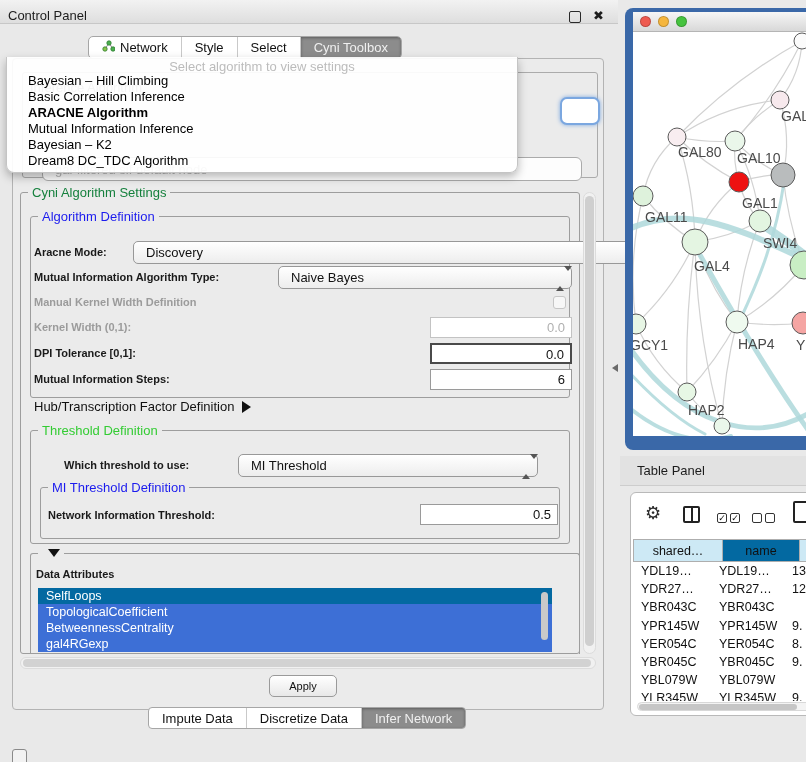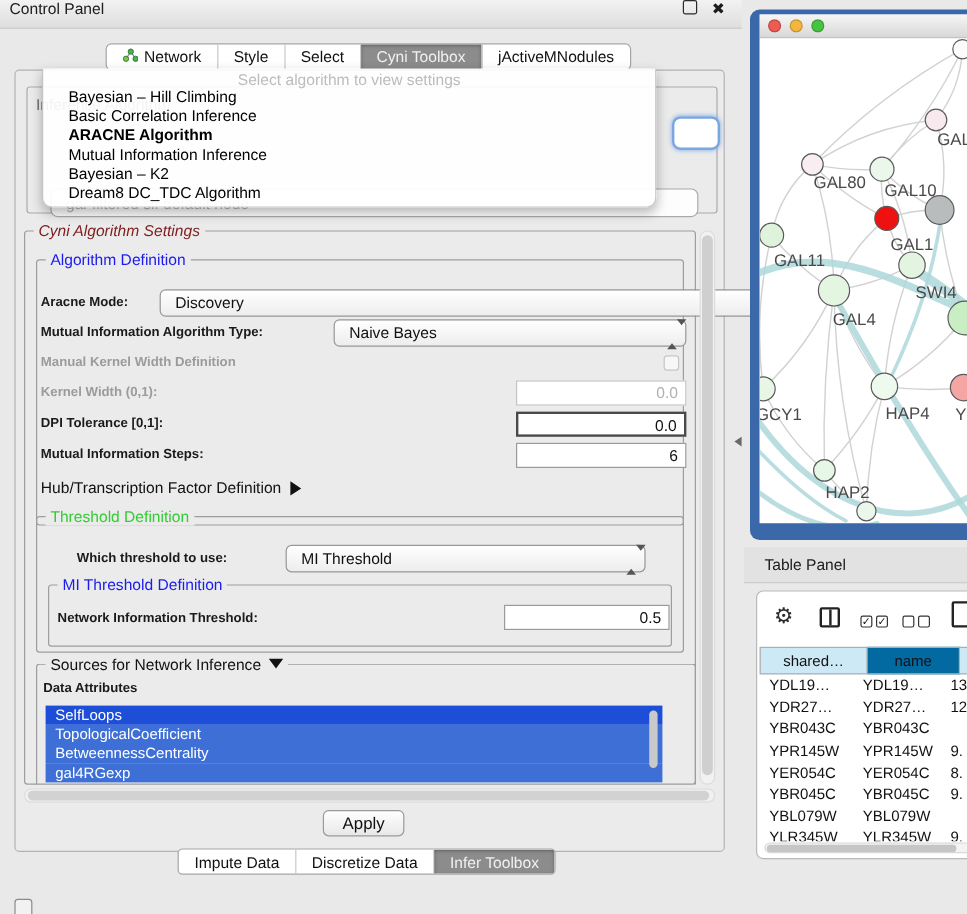--- a/index.html
+++ b/index.html
@@ -4,21 +4,21 @@
 <style>
   * { margin:0; padding:0; box-sizing:border-box; }
   html,body { width:806px; height:762px; overflow:hidden; background:#e9e9e9;
     font-family:"Liberation Sans", sans-serif; }
   .abs { position:absolute; }
   #stage { position:relative; width:806px; height:762px; }
 
   
   .titlebar { left:0; top:8; width:618px; height:24px;
     background:linear-gradient(#f2f2f2,#dedede); border-bottom:1px solid #c7c7c7;
-    display:flex; align-items:flex-start; font-size:13px; color:#1c1c1c; padding-left:8px; }
+    display:flex; align-items:flex-end; font-size:13px; color:#1c1c1c; padding-left:8px; }
   .titlebar .spacer { flex:1; }
   .tb-icon { font-size:13px; color:#1c1c1c; margin-right:14px; cursor:default; }
   .tb-float { width:12px; height:12px; border:1.5px solid #2a2a2a; border-radius:2px; margin-right:12px; }
 
   
   .tabbar { left:88px; top:36px; height:23px; display:flex; background:#fff;
     border:1px solid #a6a6a6; border-radius:5px; overflow:hidden; font-size:13px; }
   .tab { display:flex; align-items:center; justify-content:center; padding:2px 13px;
     border-right:1px solid #c9c9c9; color:#111; white-space:nowrap; cursor:default; }
   .tab:last-child { border-right:none; }
@@ -31,21 +31,21 @@
   
   .ghost-group { left:22px; top:72px; width:576px; height:106px; border:1px solid #ababab; border-radius:3px; }
   .ghost-label { left:30px; top:80px; font-size:13px; color:#6e6e6e; }
   .ghost-combo-blue { left:560px; top:97px; width:40px; height:28px; background:#fff;
     border:2px solid #7ba7e0; border-radius:7px; box-shadow:0 0 4px #7ba7e0; }
   .ghost-combo2 { left:42px; top:157px; width:540px; height:24px; background:#fdfdfd;
     border:1px solid #aaa; border-radius:6px; font-size:13px; color:#b5b5b5;
     display:flex; align-items:center; padding-left:12px; }
 
   
-  .algo-overlay { left:35px; top:57px; width:512px; height:116px;
+  .algo-overlay { left:6px; top:57px; width:512px; height:116px;
     background:rgba(255,255,255,.92); border:1px solid #c4c4c4; border-top:none;
     border-radius:0 0 8px 8px; box-shadow:0 4px 10px rgba(0,0,0,.28); z-index:50;
     padding-top:2px; }
   .algo-placeholder { text-align:center; font-size:13px; color:#bcbcbc; height:14px; }
   .algo-item { font-size:13px; color:#000; height:16px; line-height:16px; padding-left:21px; white-space:nowrap; }
   .algo-item.bold { font-weight:bold; }
 
   
   .group { position:absolute; border:1px solid #9d9d9d; border-radius:3px; }
   .legend { position:absolute; top:-8px; left:7px; background:#ebebeb; padding:0 4px;
@@ -84,21 +84,21 @@
   .vscroll .thumb { position:absolute; left:1px; top:3px; width:9px; height:450px;
     background:#cfcfcf; border-radius:5px; }
   .hscroll { left:20px; top:657px; width:576px; height:12px; background:#f1f1f1;
     border:1px solid #dcdcdc; border-radius:7px; }
   .hscroll .thumb { position:absolute; left:2px; top:1px; width:568px; height:8px;
     background:#d2d2d2; border-radius:5px; }
   .list-thumb { left:541px; top:592px; width:7px; height:48px; background:#c9c9c9; border-radius:4px; }
 
   .apply-btn { left:269px; top:675px; width:68px; height:22px;
     background:linear-gradient(#ffffff,#e8e8e8); border:1px solid #9a9a9a; border-radius:5px;
-    font-size:14px; color:#111; display:flex; align-items:center; justify-content:center; cursor:default; }
+    font-size:11px; color:#111; display:flex; align-items:center; justify-content:center; cursor:default; }
 
   .bottom-tabbar { left:148px; top:707px; height:22px; display:flex; background:#fff;
     border:1px solid #a6a6a6; border-radius:4px; overflow:hidden; font-size:13px; }
 
   .splitter-arrow { left:612px; top:364px; width:0; height:0;
     border-top:4px solid transparent; border-bottom:4px solid transparent; border-right:6px solid #6a6a6a; }
 
   .float-mini { left:12px; top:749px; width:15px; height:16px; background:#f2f2f2;
     border:1.5px solid #8a8a8a; border-radius:3px; }
 
@@ -168,23 +168,20 @@
     </div>
     <div class="tab">
         <span>Style</span>
       </div>
     <div class="tab">
         <span>Select</span>
       </div>
     <div class="tab sel">
         <span>Cyni Toolbox</span>
       </div>
-    <div class="tab">
-        <span>jActiveMNodules</span>
-      </div>
   </div>
 
   <div class="abs content-panel"></div>
 
   <div class="abs ghost-group"></div>
   <div class="abs ghost-label">Inference Algorithm</div>
   <div class="abs ghost-combo-blue"></div>
   <div class="abs ghost-combo2">
     <span>gal-filtered sif default node</span>
   </div>
@@ -195,24 +192,24 @@
         <div class="algo-item">Bayesian – Hill Climbing</div>
         <div class="algo-item">Basic Correlation Inference</div>
         <div class="algo-item bold">ARACNE Algorithm</div>
         <div class="algo-item">Mutual Information Inference</div>
         <div class="algo-item">Bayesian – K2</div>
         <div class="algo-item">Dream8 DC_TDC Algorithm</div>
       </div>
   </div>
 
   <div class="group" style="left:20px; top:192px; width:560px; height:462px;">
-    <span class="legend" style="color:#7f1d1d;font-style:italic;">Cyni Algorithm Settings</span>
-  </div>
-
-  <div class="group" style="left:30px; top:216px; width:540px; height:222px;">
+    <span class="legend" style="color:#15803d;">Cyni Algorithm Settings</span>
+  </div>
+
+  <div class="group" style="left:30px; top:216px; width:540px; height:182px;">
     <span class="legend" style="color:#1b1bee;">Algorithm Definition</span>
   </div>
 
   <div class="flabel" style="left:34px; top:246px;">Aracne Mode:</div>
   <div class="combo" style="left:133px; top:241px; width:517px;">
     <span>Discovery</span>
     <span class="arrows"><span class="up"></span><span class="dn"></span></span>
   </div>
 
   <div class="flabel" style="left:34px; top:271px;">Mutual Information Algorithm Type:</div>
@@ -247,25 +244,25 @@
     <span class="arrows"><span class="up"></span><span class="dn"></span></span>
   </div>
 
   <div class="group" style="left:40px; top:487px; width:520px; height:52px;">
     <span class="legend" style="color:#1b1bee;">MI Threshold Definition</span>
   </div>
   <div class="flabel" style="left:48px; top:509px;">Network Information Threshold:</div>
   <div class="tfield" style="left:420px; top:504px; width:138px;">0.5</div>
 
   <div class="group" style="left:30px; top:553px; width:550px; height:101px; border-bottom:none; border-radius:3px 3px 0 0;">
-    <span class="legend" style="color:#111;"><span>Sources for Network Inference</span><span class="tri-down"></span></span>
+    <span class="legend" style="color:#111;"><span class="tri-down"></span></span>
   </div>
   <div class="flabel" style="left:36px; top:568px;">Data Attributes</div>
   <div class="abs attr-list" id="attr-list">
-      <div class="attr-item" style="background: #1d4ed8;">SelfLoops</div>
+      <div class="attr-item" style="background: #0369a1;">SelfLoops</div>
       <div class="attr-item" style="background: rgb(61, 111, 214);">TopologicalCoefficient</div>
       <div class="attr-item" style="background: rgb(61, 111, 214);">BetweennessCentrality</div>
       <div class="attr-item" style="background: rgb(61, 111, 214);">gal4RGexp</div>
     </div>
   <div class="abs list-thumb"></div>
 
   <div class="abs vscroll">
       <div class="thumb"></div>
     </div>
   <div class="abs hscroll">
@@ -275,21 +272,21 @@
   <div class="abs apply-btn">Apply</div>
 
   <div class="abs bottom-tabbar">
     <div class="tab">
         <span>Impute Data</span>
       </div>
     <div class="tab">
         <span>Discretize Data</span>
       </div>
     <div class="tab sel">
-        <span>Infer Toolbox</span>
+        <span>Infer Network</span>
       </div>
   </div>
 
   <div class="abs splitter-arrow"></div>
   <div class="abs float-mini"></div>
 
   <div class="abs net-window">
     <div class="net-inner">
       <div class="net-titlebar">
         <span class="light" style="background:#ee5b50;"></span>

